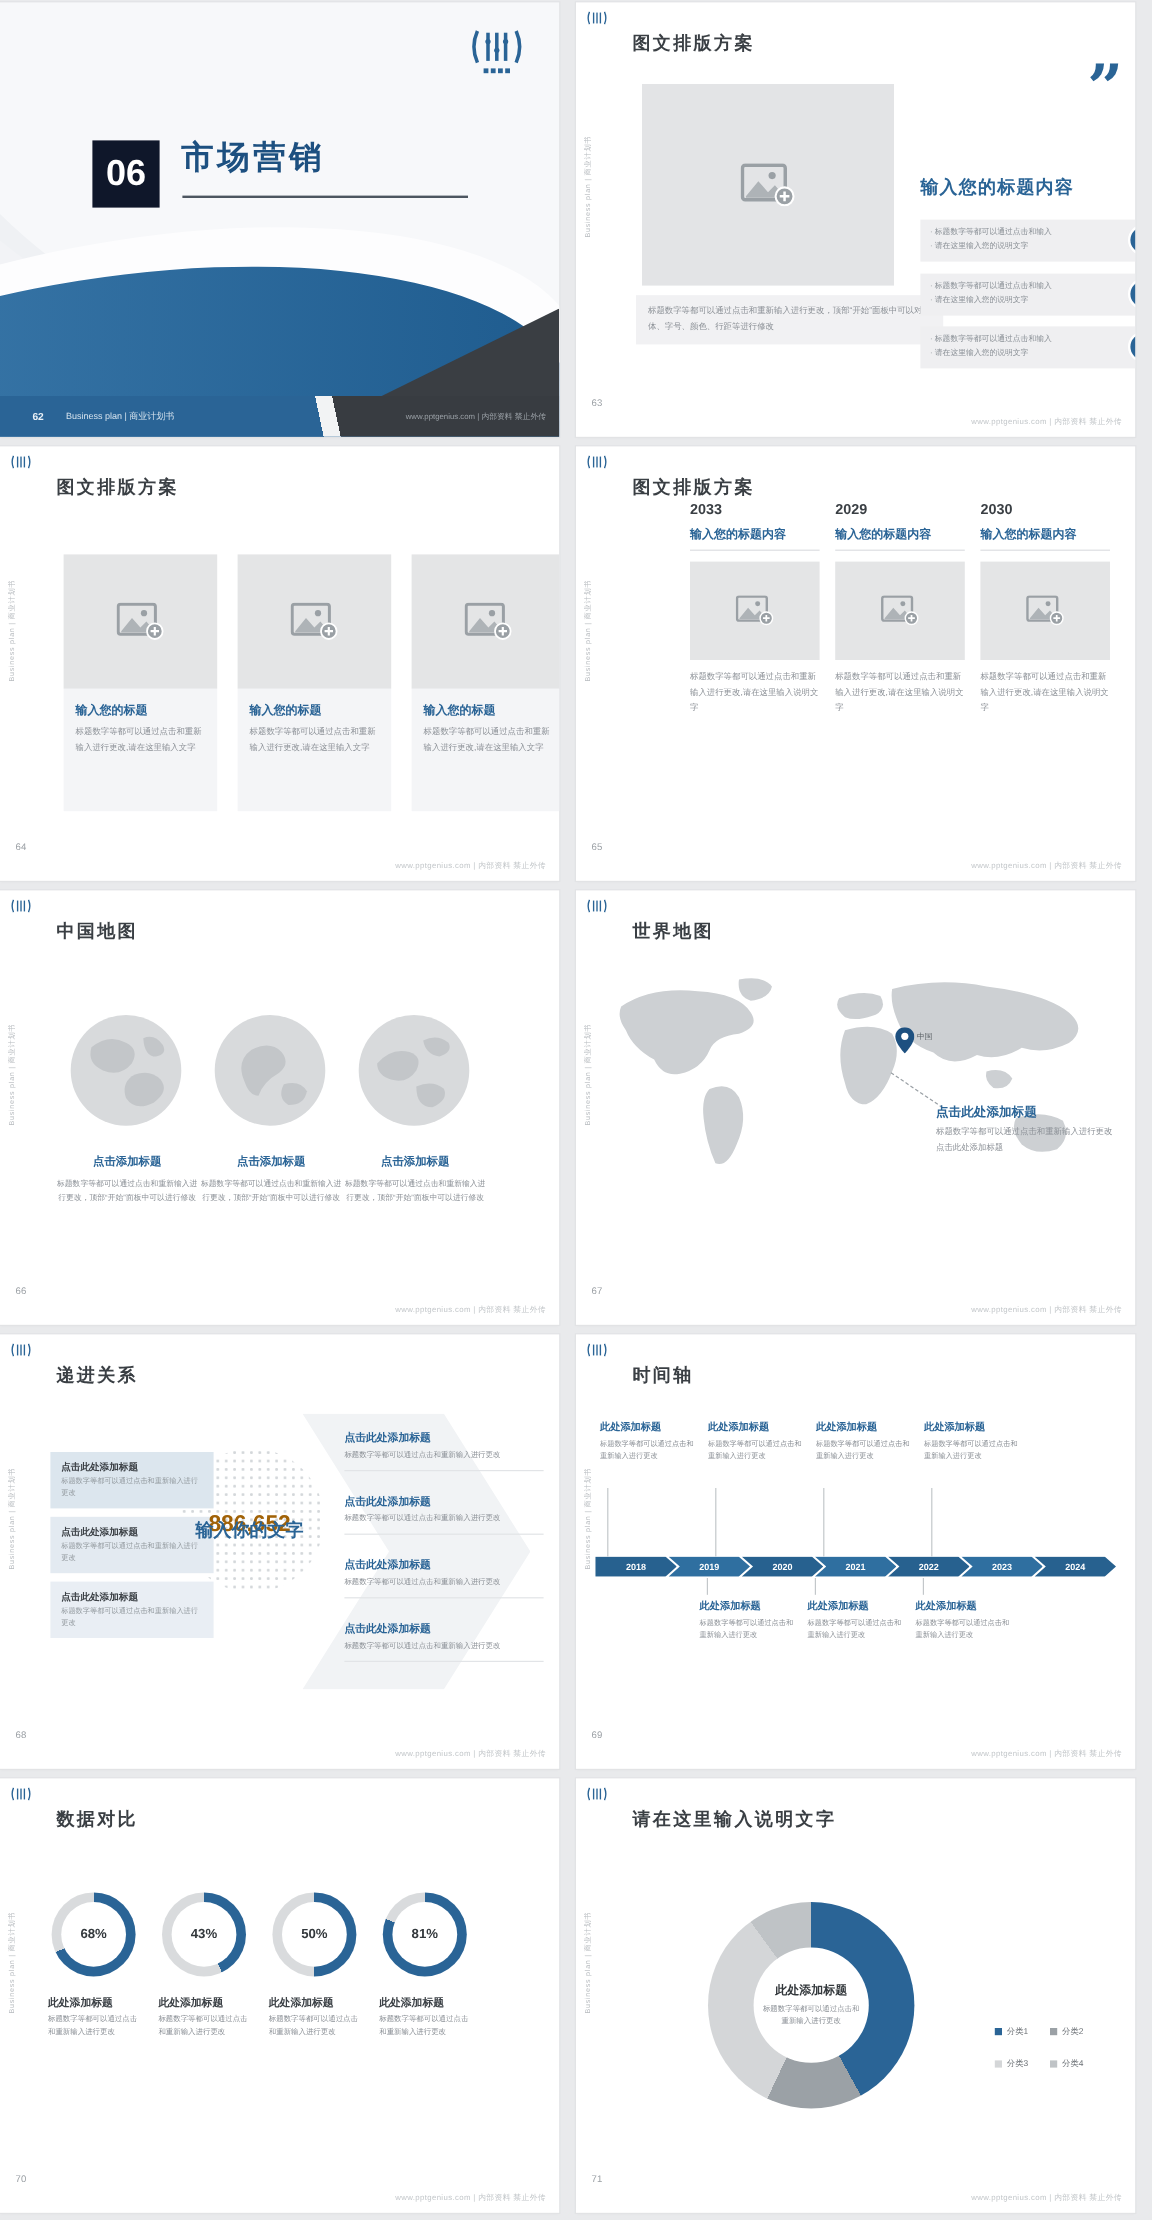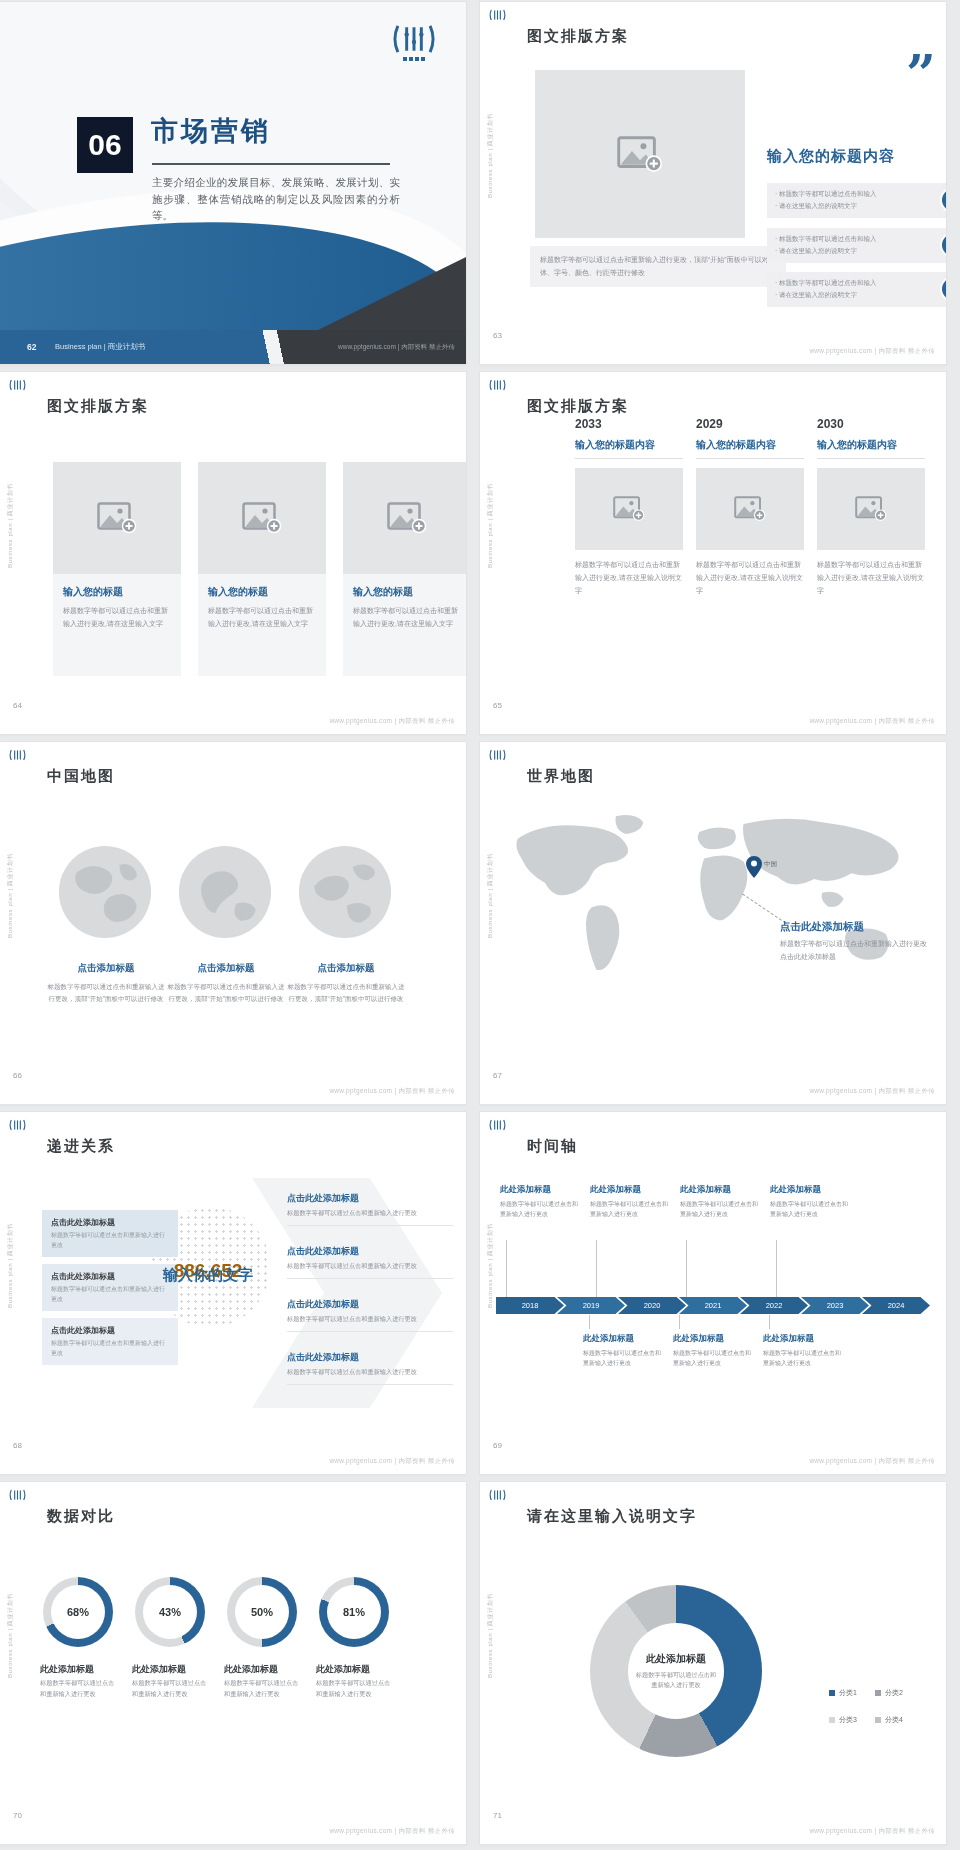--- a/index.html
+++ b/index.html
@@ -75,21 +75,21 @@
   .fig68{position:absolute;left:138px;top:148px;width:140px;text-align:center;font-size:19px;font-weight:bold;color:#a16207}
   .figl68{position:absolute;left:138px;top:154px;width:140px;text-align:center;font-size:15px;font-weight:bold;color:#2a6496}
   .ent68{position:absolute;left:287px;width:166px;border-bottom:1px solid #e2e4e7;padding-bottom:7px}
   .ent68 .t{font-size:9px;font-weight:bold;color:#2a6496;margin-bottom:3px}
   .ent68 .b{font-size:6.2px;color:#8b9096;line-height:1.65}
   
   .tg{position:absolute;width:82px}
   .tg .t{font-size:8.5px;font-weight:bold;color:#2a6496;margin-bottom:4px;white-space:nowrap}
   .tg .b{font-size:6px;color:#8b9096;line-height:1.65}
   .tband{position:absolute;left:16px;top:185px;display:flex}
-  .chev{width:68px;height:17px;margin-left:-7px;clip-path:polygon(0 0,86% 0,100% 50%,86% 100%,0 100%,14% 50%);color:#fff;font-size:7.5px;font-weight:normal;line-height:17px;text-align:center}
+  .chev{width:68px;height:17px;margin-left:-7px;clip-path:polygon(0 0,86% 0,100% 50%,86% 100%,0 100%,14% 50%);color:#fff;font-size:7.5px;font-weight:bold;line-height:17px;text-align:center}
   .chev:first-child{margin-left:0;clip-path:polygon(0 0,86% 0,100% 50%,86% 100%,0 100%)}
   .chev:nth-child(odd){background:#27618f}.chev:nth-child(even){background:#2f6fa0}
   .vline{position:absolute;width:1px;background:#c3c7ca}
   
   .donut{position:absolute;top:95px;width:70px;height:70px;border-radius:50%}
   .donut::after{content:"";position:absolute;inset:8px;background:#fff;border-radius:50%}
   .donut .pct{position:absolute;inset:0;display:flex;align-items:center;justify-content:center;font-size:11px;font-weight:bold;color:#33383c;z-index:1}
   .h70{position:absolute;top:181px;width:82px;font-size:9px;font-weight:bold;color:#3c4146}
   .b70{position:absolute;top:196px;width:80px;font-size:6.2px;color:#8b9096;line-height:1.7}
   
@@ -127,21 +127,20 @@
       <span class="dots">
           <i></i>
           <i></i>
           <i></i>
           <i></i>
         </span>
     </div>
     <div class="ch-no">06</div>
     <div class="ch-title">市场营销</div>
     <div class="ch-rule"></div>
-    <div class="ch-body">主要介绍企业的发展目标、发展策略、发展计划、实施步骤、整体营销战略的制定以及风险因素的分析等。</div>
     <div class="band62"></div>
     <span class="b62num">62</span>
     <span class="b62brand">Business plan | 商业计划书</span>
     <span class="b62site">www.pptgenius.com | 内部资料 禁止外传</span>
   </div>
 
   <div class="slide" id="s63">
     <svg class="mlogo" viewBox="0 0 30 20">
         <path d="M4 1Q0 10 4 19" stroke="#2a6496" fill="none" stroke-width="2"></path>
         <path d="M26 1Q30 10 26 19" stroke="#2a6496" fill="none" stroke-width="2"></path>

